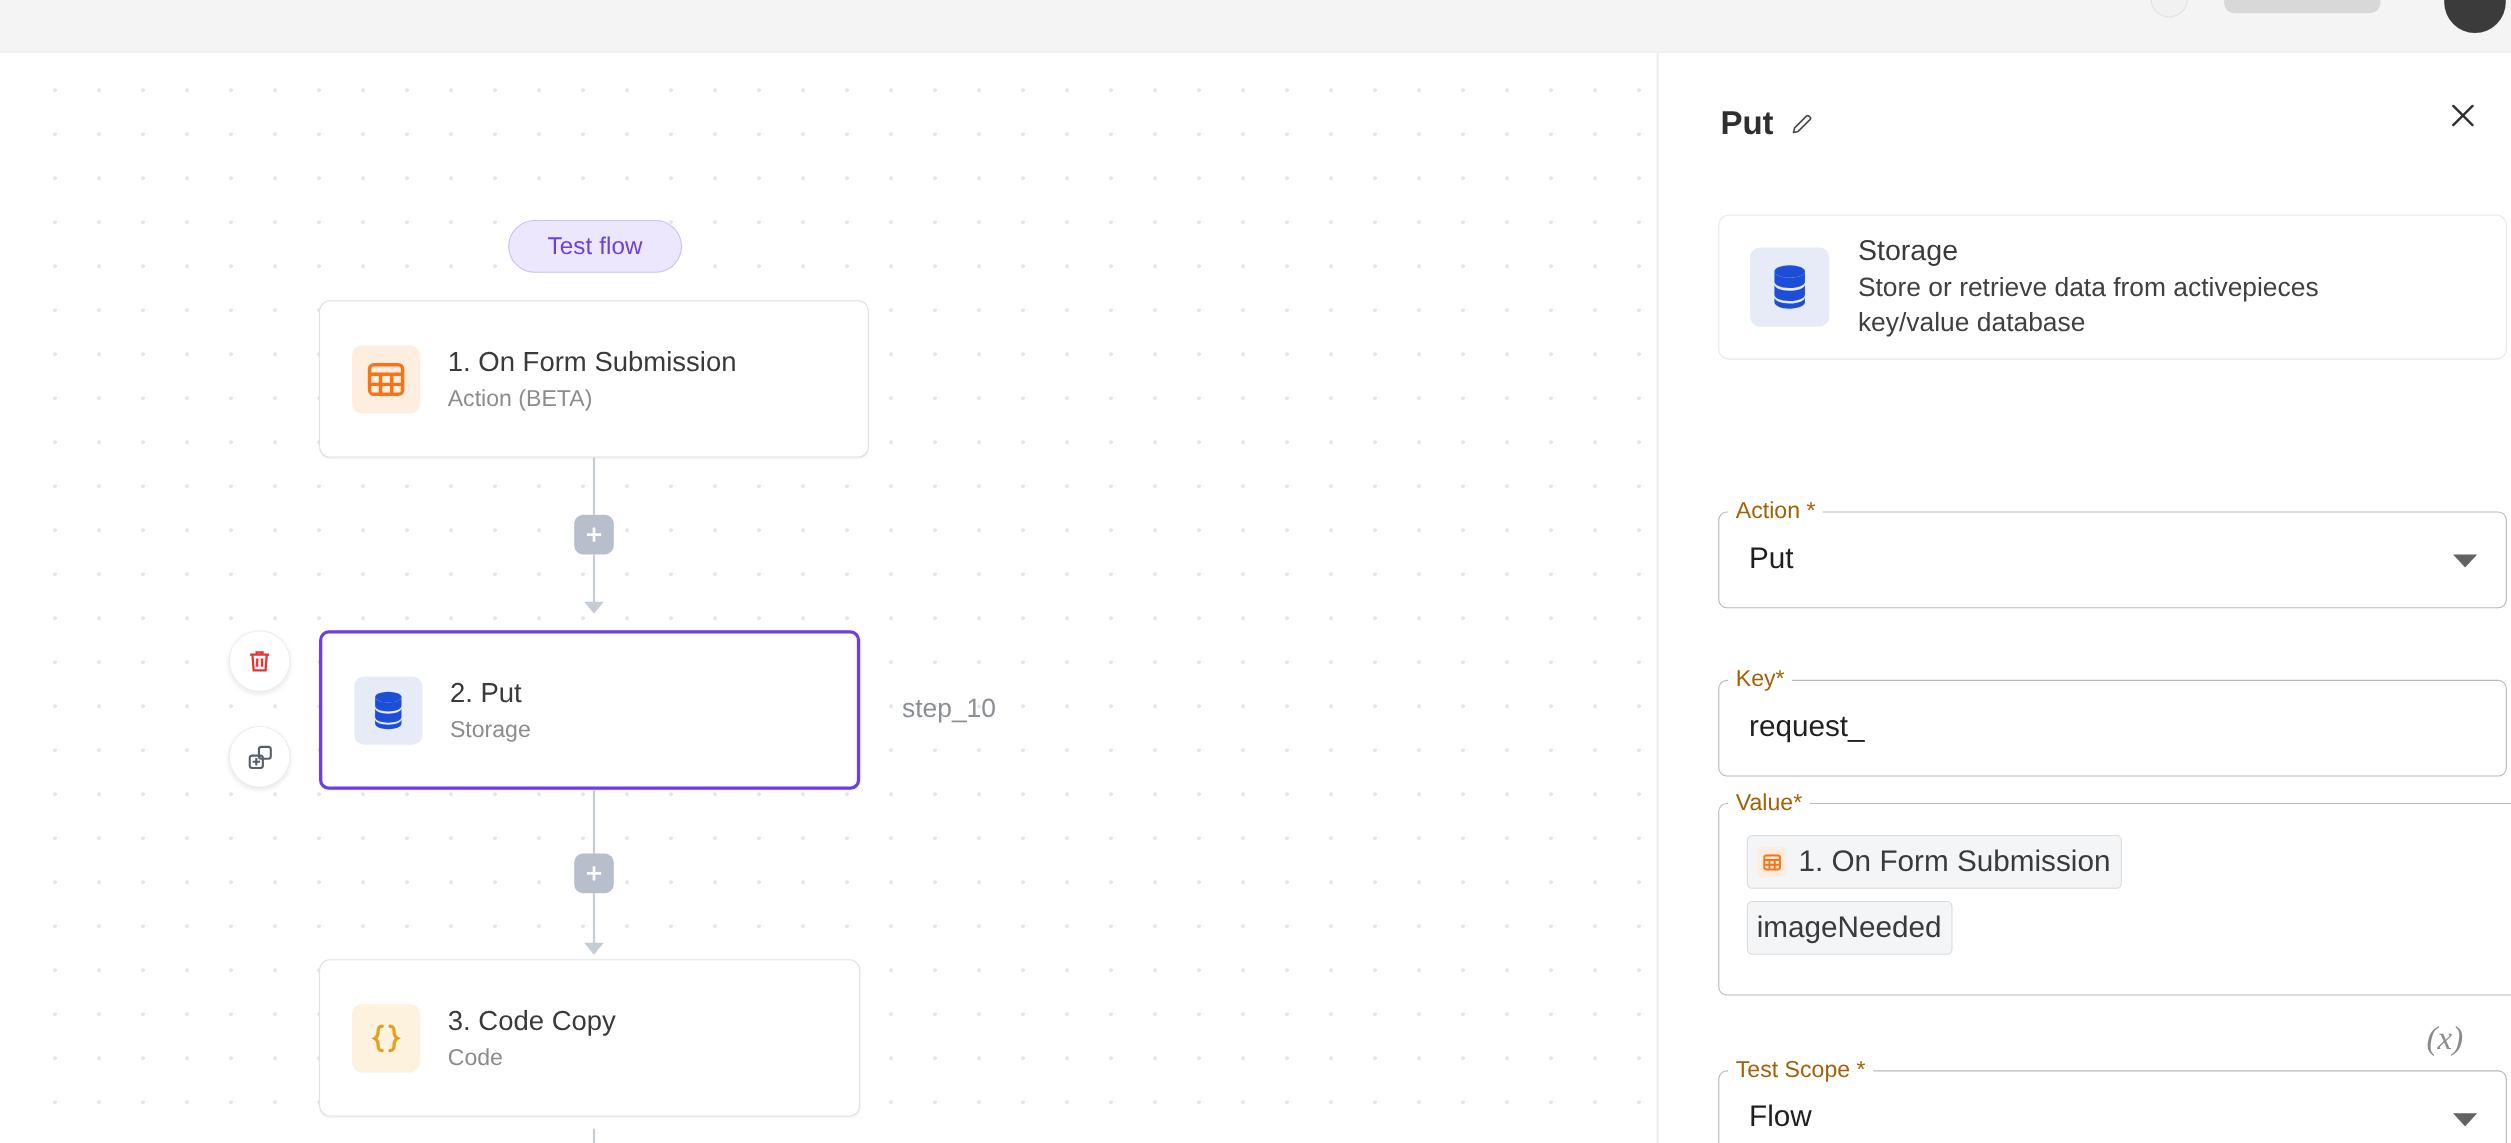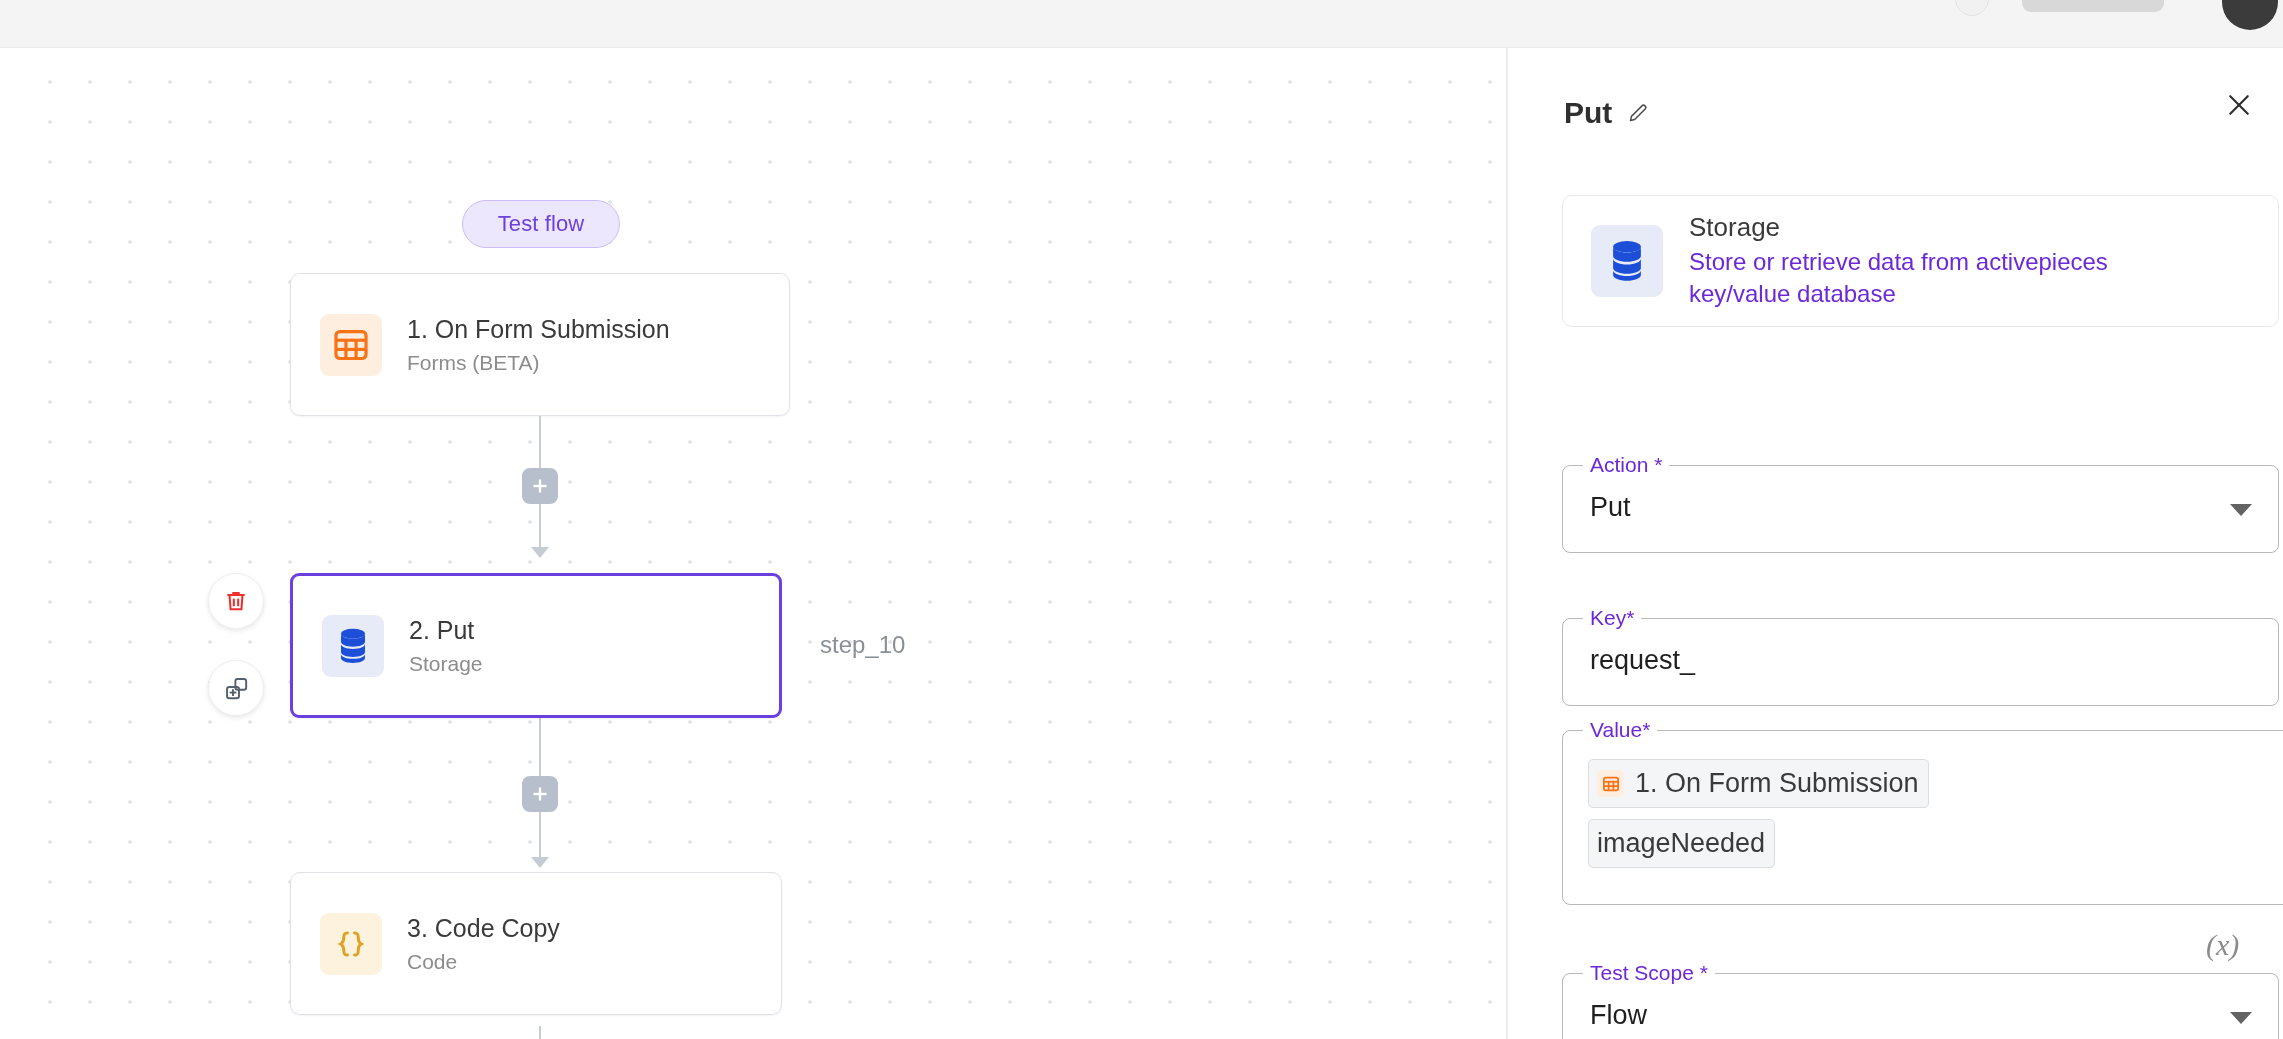--- a/index.html
+++ b/index.html
@@ -157,34 +157,34 @@
   }
   #piece-icon {
     width: 72px; height: 72px; border-radius: 9px;
     background: #e6ebf7;
     display: flex; align-items: center; justify-content: center;
     flex: 0 0 auto;
   }
   #piece-text { display: flex; flex-direction: column; gap: 3px; }
   #piece-name { font-size: 26px; color: #3a3a3a; }
   #piece-desc {
-    font-size: 24px; color: #6d28d9; line-height: 1.35;
+    font-size: 24px; color: #404040; line-height: 1.35;
     max-width: 500px;
   }
 
   
   .field {
     position: absolute;
     border: 1px solid #b9b9b9; border-radius: 8px;
     background: #ffffff;
   }
   .field-legend {
-    position: absolute; top: -13px; left: 20px;
+    position: absolute; top: -13px; left: 8px;
     background: #ffffff; padding: 0 7px;
-    font-size: 21px; color: #6d28d9; white-space: nowrap;
+    font-size: 21px; color: #a16207; white-space: nowrap;
   }
   .field-value {
     position: absolute; left: 27px;
     font-size: 27px; color: #1f1f1f;
   }
   .chevron {
     position: absolute; right: 26px;
     width: 0; height: 0;
     border-left: 11px solid transparent;
     border-right: 11px solid transparent;
@@ -254,21 +254,21 @@
       <svg width="38" height="38" viewBox="0 0 24 24" fill="none" stroke="#f97316" stroke-width="2">
         <rect x="2.5" y="3.5" width="19" height="17" rx="2.5"></rect>
         <line x1="2.5" y1="9" x2="21.5" y2="9"></line>
         <line x1="2.5" y1="14.8" x2="21.5" y2="14.8"></line>
         <line x1="8.8" y1="9" x2="8.8" y2="20.5"></line>
         <line x1="15.2" y1="9" x2="15.2" y2="20.5"></line>
       </svg>
     </div>
     <div class="node-text">
       <div class="node-title">1. On Form Submission</div>
-      <div class="node-sub">Forms (BETA)</div>
+      <div class="node-sub">Action (BETA)</div>
     </div>
   </div>
 
   <div class="conn-line" style="top:368px;height:52px;"></div>
   <div class="plus-btn" style="top:420px;">
     <svg width="18" height="18" viewBox="0 0 18 18">
       <line x1="9" y1="2.5" x2="9" y2="15.5" stroke="#ffffff" stroke-width="2.4"></line>
       <line x1="2.5" y1="9" x2="15.5" y2="9" stroke="#ffffff" stroke-width="2.4"></line>
     </svg>
   </div>

